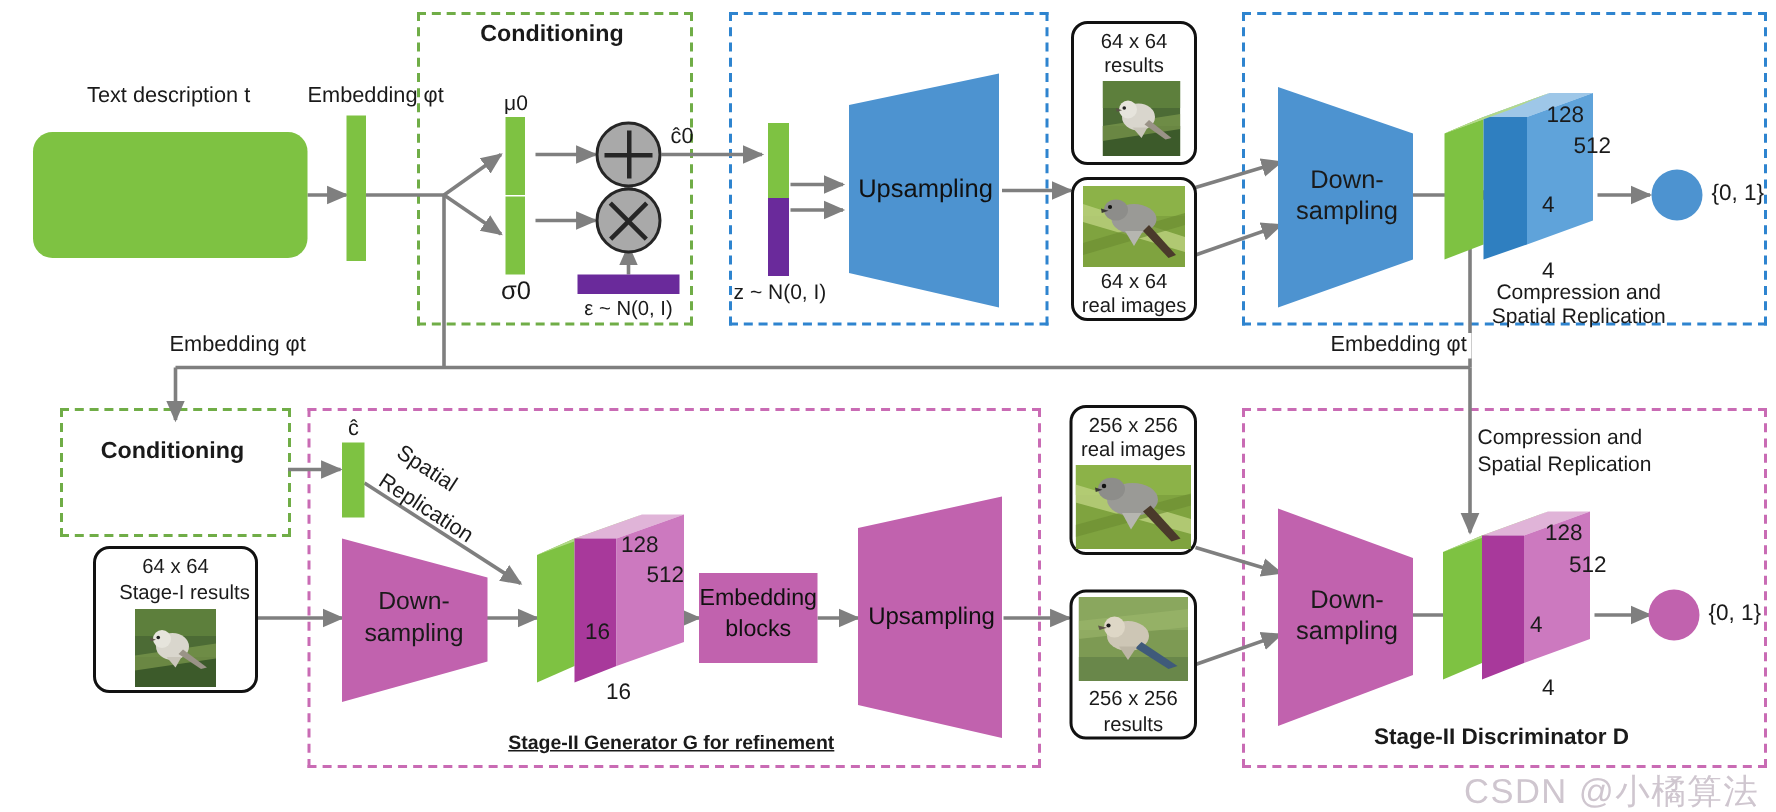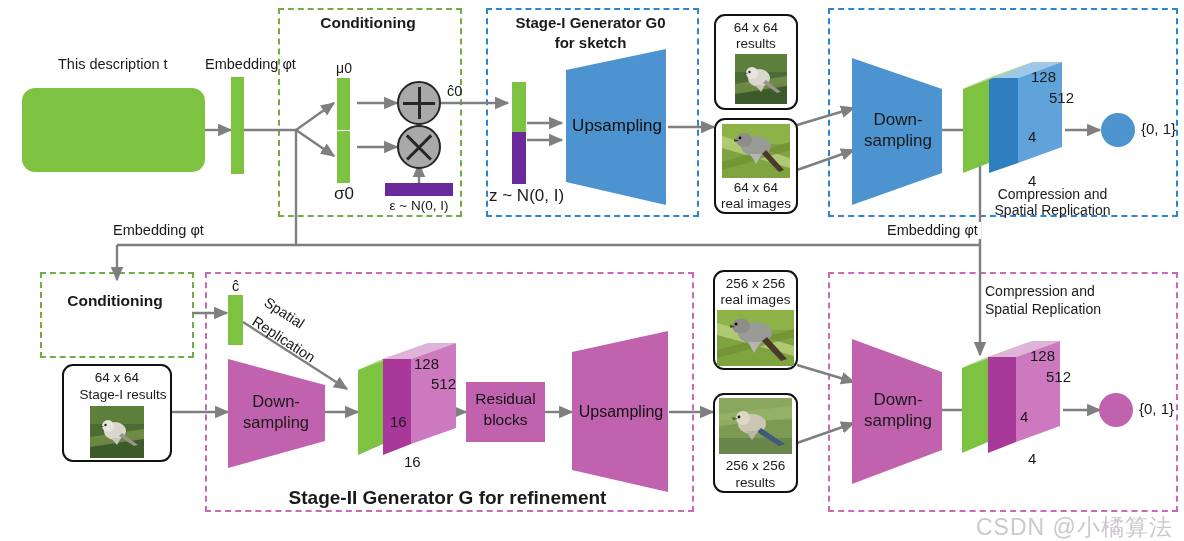--- a/index.html
+++ b/index.html
@@ -166,21 +166,21 @@
 
     <g>
       <polygon points="962,368 988,357 988,442 962,453" fill="#7ec242"></polygon>
       <polygon points="962,368 1006,352 1032,341 988,357" fill="#b3d98a"></polygon>
       <polygon points="988,357 1032,341 1060,341 1016,357" fill="#e0b4d8"></polygon>
       <polygon points="988,357 1016,357 1016,442 988,453" fill="#a8399b"></polygon>
       <polygon points="1016,357 1060,341 1060,426 1016,442" fill="#cc79bf"></polygon>
     </g>
   </svg>
 
-  <div class="txt" style="left:58px;top:56px;font-size:14.5px;">This description t</div>
+  <div class="txt" style="left:58px;top:56px;font-size:14.5px;">Text description t</div>
 
   <div class="bubble" style="left:22px;top:88px;width:183px;height:84px;"></div>
 
   <div class="txt" style="left:205px;top:56px;font-size:14.5px;">Embedding φt</div>
   <div class="bar-green" style="left:231px;top:77px;width:13px;height:97px;"></div>
 
   <div class="txt b ctr" style="left:278px;top:14px;width:180px;font-size:15.5px;">Conditioning</div>
 
   <div class="txt ctr" style="left:330px;top:60px;width:28px;font-size:14px;">μ0</div>
   <div class="bar-green" style="left:337px;top:78px;width:13px;height:52px;"></div>
@@ -196,26 +196,24 @@
   <div class="opcirc" style="left:397px;top:125px;width:44px;height:44px;">
     <div class="d1" style="left:3px;top:19.2px;width:34px;height:2.6px;transform:rotate(45deg);"></div>
     <div class="d2" style="left:3px;top:19.2px;width:34px;height:2.6px;transform:rotate(-45deg);"></div>
   </div>
 
   <div class="bar-purple" style="left:385px;top:183px;width:68px;height:13px;"></div>
   <div class="txt ctr" style="left:378px;top:198px;width:82px;font-size:13.5px;">ε ~ N(0, I)</div>
 
   <div class="txt" style="left:447px;top:83px;font-size:14.5px;">ĉ0</div>
 
-  <div class="txt b ctr" style="left:486px;top:14px;width:209px;font-size:15px;">Stage-I Generator G0</div>
-  <div class="txt b ctr" style="left:486px;top:34px;width:209px;font-size:15px;">for sketch</div>
 
   <div class="bar-green" style="left:512px;top:82px;width:14px;height:50px;"></div>
   <div class="bar-purple" style="left:512px;top:132px;width:14px;height:52px;"></div>
-  <div class="txt ctr" style="left:489px;top:186px;width:62px;font-size:17px;">z ~ N(0, I)</div>
+  <div class="txt ctr" style="left:489px;top:186px;width:62px;font-size:14px;">z ~ N(0, I)</div>
 
   <div class="txt ctr" style="left:569px;top:116px;width:96px;font-size:17px;color:#111;">Upsampling</div>
 
   <div class="card" style="left:714px;top:14px;width:84px;height:96px;"></div>
   <div class="txt ctr" style="left:714px;top:20px;width:84px;font-size:13.5px;">64 x 64</div>
   <div class="txt ctr" style="left:714px;top:36px;width:84px;font-size:13.5px;">results</div>
   <div class="abs" style="left:735px;top:54px;width:52px;height:50px;overflow:hidden;">
     <svg width="52" height="50" viewBox="0 0 52 50">
       <rect width="52" height="50" fill="#4c6b35"></rect>
       <rect y="0" width="52" height="18" fill="#5d7f3c"></rect>
@@ -293,26 +291,26 @@
 
   <div class="txt ctr" style="left:233px;top:392px;width:86px;font-size:16.5px;">Down-</div>
   <div class="txt ctr" style="left:233px;top:413px;width:86px;font-size:16.5px;">sampling</div>
 
   <div class="txt" style="left:414px;top:355px;font-size:15px;">128</div>
   <div class="txt" style="left:431px;top:375px;font-size:15px;">512</div>
   <div class="txt" style="left:390px;top:413px;font-size:15px;">16</div>
   <div class="txt" style="left:404px;top:453px;font-size:15px;">16</div>
 
   <div class="abs" style="left:466px;top:382px;width:79px;height:60px;background:#c162ae;"></div>
-  <div class="txt ctr" style="left:461px;top:390px;width:89px;font-size:15.5px;color:#111;">Residual</div>
+  <div class="txt ctr" style="left:461px;top:390px;width:89px;font-size:15.5px;color:#111;">Embedding</div>
   <div class="txt ctr" style="left:461px;top:411px;width:89px;font-size:15.5px;color:#111;">blocks</div>
 
   <div class="txt ctr" style="left:574px;top:403px;width:94px;font-size:16px;color:#111;">Upsampling</div>
 
-  <div class="txt b ctr" style="left:205px;top:487px;width:485px;font-size:19px;">Stage-II Generator G for refinement</div>
+  <div class="txt b ctr" style="left:205px;top:487px;width:485px;font-size:13px;text-decoration:underline;">Stage-II Generator G for refinement</div>
 
   <div class="card" style="left:713px;top:270px;width:85px;height:100px;"></div>
   <div class="txt ctr" style="left:713px;top:276px;width:85px;font-size:13.5px;">256 x 256</div>
   <div class="txt ctr" style="left:713px;top:292px;width:85px;font-size:13.5px;">real images</div>
   <div class="abs" style="left:717px;top:310px;width:77px;height:56px;overflow:hidden;">
     <svg width="77" height="56" viewBox="0 0 77 56">
       <rect width="77" height="56" fill="#7fa33f"></rect>
       <rect width="77" height="20" fill="#8cb248"></rect>
       <path d="M0,13 L77,36 L77,46 L0,25 z" fill="#b9cf7b" opacity=".85"></path>
       <path d="M0,40 L77,19 L77,27 L0,48 z" fill="#6d8f33" opacity=".7"></path>
@@ -350,16 +348,17 @@
   <div class="txt ctr" style="left:855px;top:411px;width:86px;font-size:17px;">sampling</div>
 
   <div class="txt" style="left:1030px;top:347px;font-size:15px;">128</div>
   <div class="txt" style="left:1046px;top:368px;font-size:15px;">512</div>
   <div class="txt" style="left:1020px;top:408px;font-size:15px;">4</div>
   <div class="txt" style="left:1028px;top:450px;font-size:15px;">4</div>
 
   <div class="dot" style="left:1099px;top:393px;width:34px;height:34px;background:#c162ae;"></div>
   <div class="txt" style="left:1139px;top:400px;font-size:15px;">{0, 1}</div>
 
+  <div class="txt b ctr" style="left:828px;top:483px;width:346px;font-size:15px;">Stage-II Discriminator D</div>
 
   <div class="wm" style="left:976px;top:512px;">CSDN @小橘算法屋</div>
 
 </div>
 
 </body></html>

